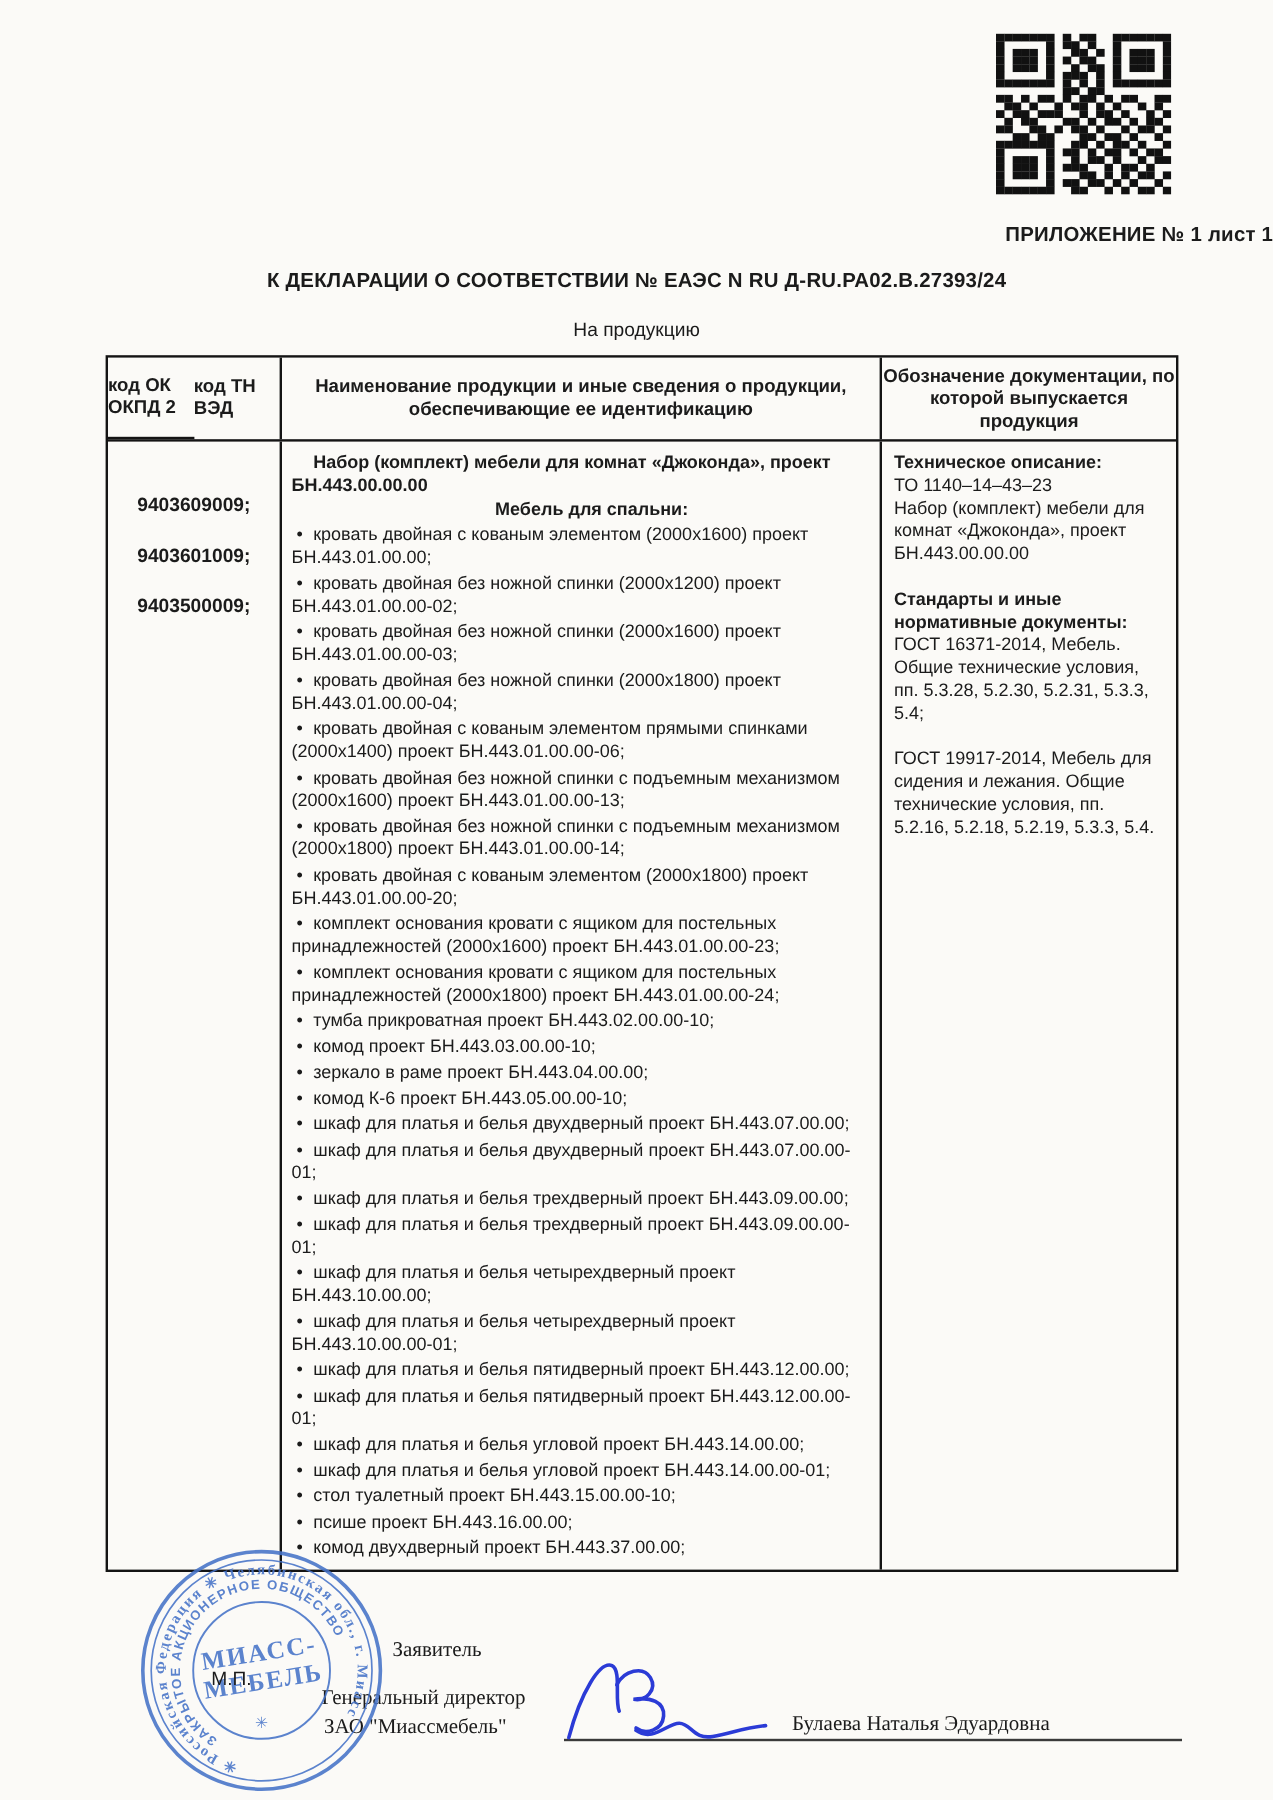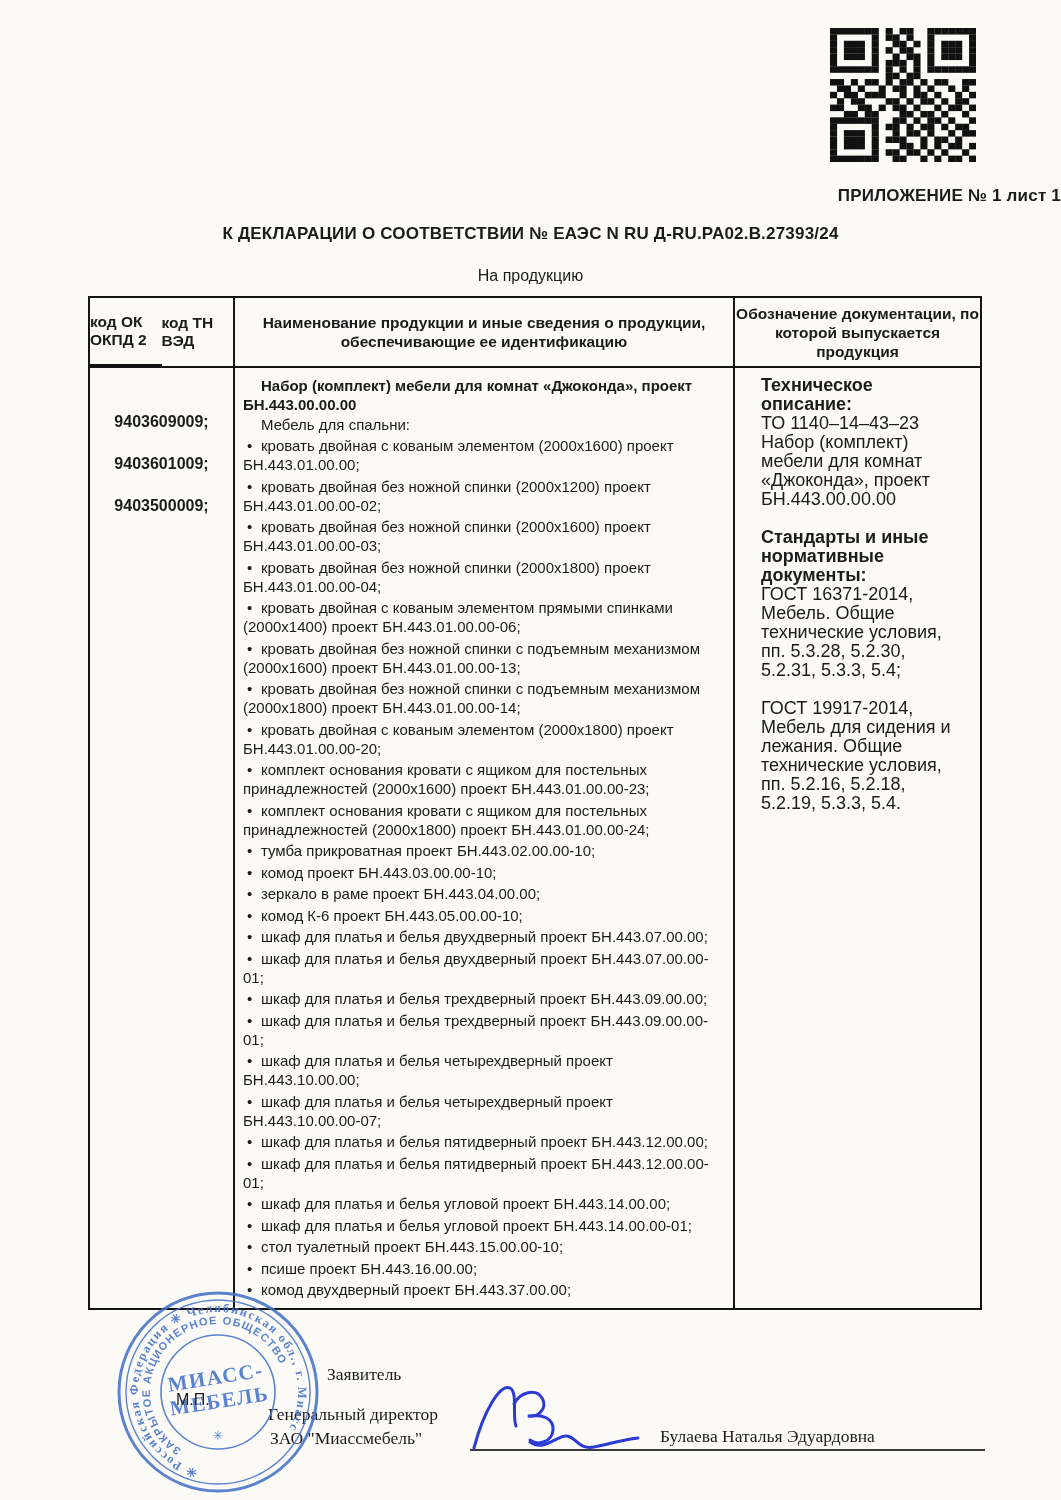--- a/index.html
+++ b/index.html
@@ -25,24 +25,24 @@
   .t-head .cell{display:flex;align-items:center;justify-content:center;
     font-weight:bold;font-size:15.5px;text-align:center;line-height:19px;}
   .c1.head{display:flex;flex-direction:row;}
   .c1.head .half{flex:1;display:flex;align-items:center;justify-content:center;
     font-weight:bold;font-size:15.5px;}
   .c1.head .half:first-child{border-bottom:2px solid #141414;}
   .codes{padding-top:44px;text-align:center;}
   .code{font-weight:bold;font-size:16px;margin-bottom:23px;line-height:19px;}
   .c2.body{padding:8px 8px 6px 8px;font-size:15px;line-height:19px;}
   .intro{font-weight:bold;text-indent:18px;margin-bottom:1px;}
-  .sect{font-weight:normal;text-indent:18px;margin-bottom:2px;}
+  .sect{font-weight:bold;text-indent:18px;margin-bottom:2px;text-align:center;}
   .item{margin-bottom:2.5px;}
   .blt{display:inline-block;width:14px;text-align:left;padding-left:4px;}
-  .c3.body{padding:8px 26px;font-size:18px;line-height:19px;}
+  .c3.body{padding:8px 10px;font-size:15px;line-height:19px;}
   .c3 .b{font-weight:bold;}
   .c3 .gap{height:19px;}
   
   .serif{font-family:"Liberation Serif", serif;}
   .mp{position:absolute;left:176px;top:1391px;font-size:16px;z-index:3;}
   .applicant{position:absolute;left:327px;top:1364px;font-size:17.5px;text-align:right;}
   .pos1{position:absolute;left:268px;top:1404px;font-size:17.5px;}
   .pos2{position:absolute;left:270px;top:1428px;font-size:17.5px;}
   .signer{position:absolute;left:660px;top:1426px;font-size:17.5px;}
   .sigline{position:absolute;left:470px;top:1449px;width:515px;height:2px;background:#3a3a3a;}
@@ -339,21 +339,21 @@
             <div class="item"><span class="blt">•</span><span>комплект основания кровати с ящиком для постельных принадлежностей (2000х1800) проект БН.443.01.00.00-24;</span></div>
             <div class="item"><span class="blt">•</span><span>тумба прикроватная проект БН.443.02.00.00-10;</span></div>
             <div class="item"><span class="blt">•</span><span>комод проект БН.443.03.00.00-10;</span></div>
             <div class="item"><span class="blt">•</span><span>зеркало в раме проект БН.443.04.00.00;</span></div>
             <div class="item"><span class="blt">•</span><span>комод К-6 проект БН.443.05.00.00-10;</span></div>
             <div class="item"><span class="blt">•</span><span>шкаф для платья и белья двухдверный проект БН.443.07.00.00;</span></div>
             <div class="item"><span class="blt">•</span><span>шкаф для платья и белья двухдверный проект БН.443.07.00.00-01;</span></div>
             <div class="item"><span class="blt">•</span><span>шкаф для платья и белья трехдверный проект БН.443.09.00.00;</span></div>
             <div class="item"><span class="blt">•</span><span>шкаф для платья и белья трехдверный проект БН.443.09.00.00-01;</span></div>
             <div class="item"><span class="blt">•</span><span>шкаф для платья и белья четырехдверный проект БН.443.10.00.00;</span></div>
-            <div class="item"><span class="blt">•</span><span>шкаф для платья и белья четырехдверный проект БН.443.10.00.00-07;</span></div>
+            <div class="item"><span class="blt">•</span><span>шкаф для платья и белья четырехдверный проект БН.443.10.00.00-01;</span></div>
             <div class="item"><span class="blt">•</span><span>шкаф для платья и белья пятидверный проект БН.443.12.00.00;</span></div>
             <div class="item"><span class="blt">•</span><span>шкаф для платья и белья пятидверный проект БН.443.12.00.00-01;</span></div>
             <div class="item"><span class="blt">•</span><span>шкаф для платья и белья угловой проект БН.443.14.00.00;</span></div>
             <div class="item"><span class="blt">•</span><span>шкаф для платья и белья угловой проект БН.443.14.00.00-01;</span></div>
             <div class="item"><span class="blt">•</span><span>стол туалетный проект БН.443.15.00.00-10;</span></div>
             <div class="item"><span class="blt">•</span><span>псише проект БН.443.16.00.00;</span></div>
             <div class="item"><span class="blt">•</span><span>комод двухдверный проект БН.443.37.00.00;</span></div>
           </div>
       </div>
       <div class="c3 body">

